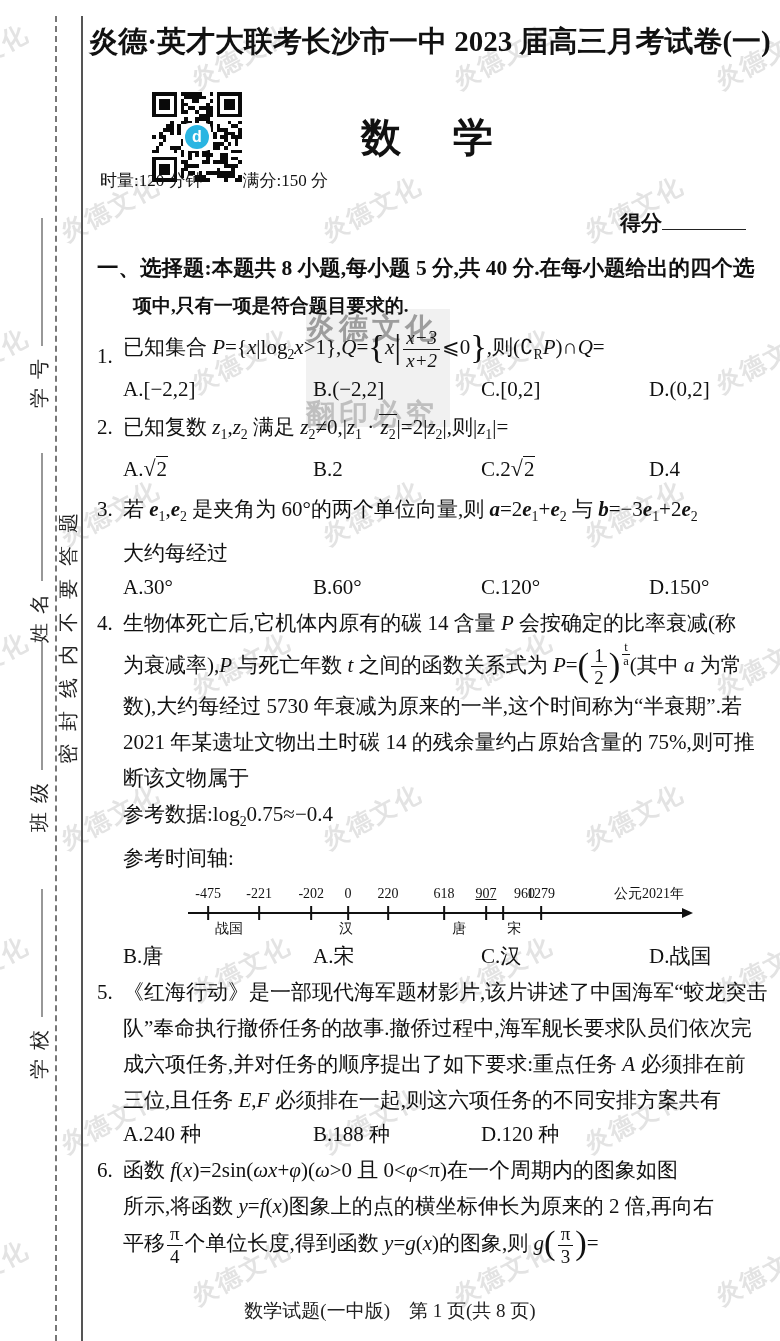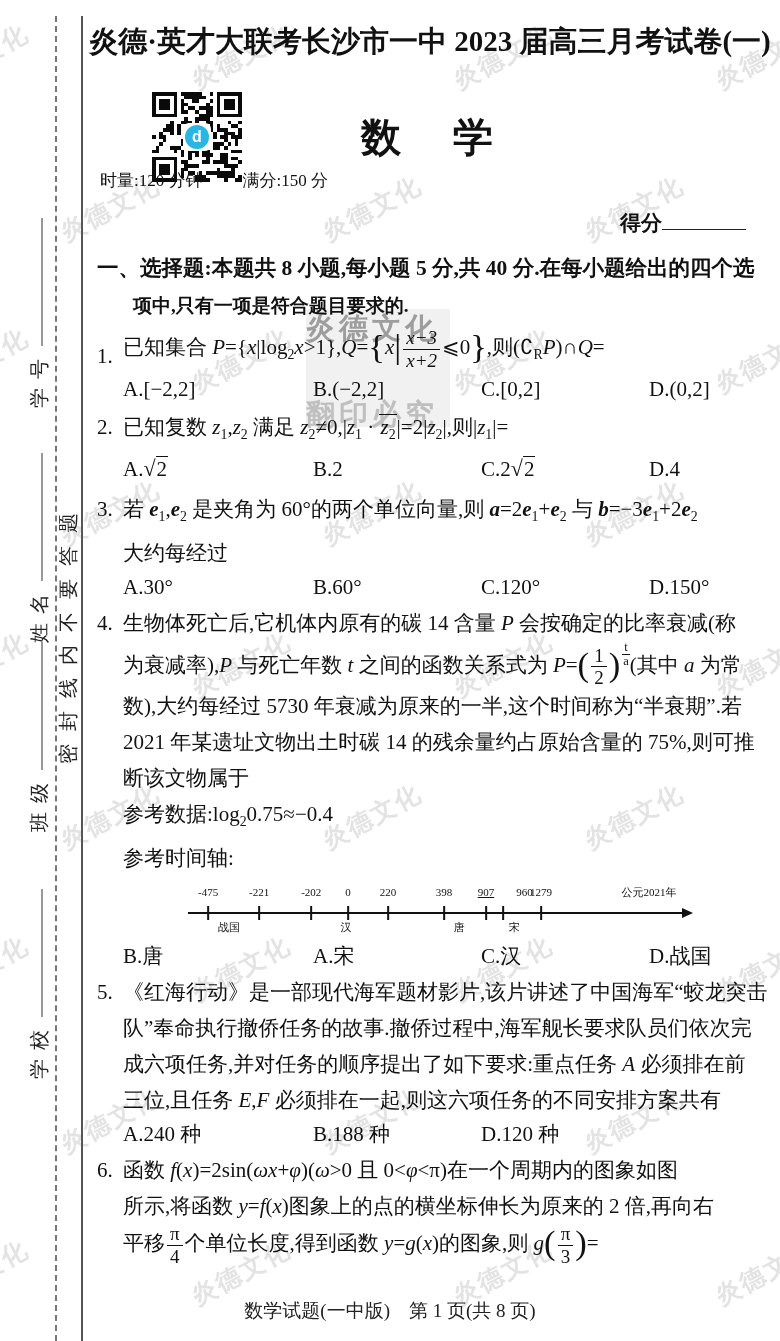--- a/index.html
+++ b/index.html
@@ -80,21 +80,21 @@
   .sfrac { display:inline-block; vertical-align:0.55em; text-align:center;
     font-size:12.5px; line-height:1.05; margin-left:2px; }
   .sfrac .fn { display:block; border-bottom:1px solid #111; padding:0 2px; }
   .sfrac .fd { display:block; }
   .ol { display:inline-block; border-top:1.7px solid #111; line-height:1.05;
     padding:1px 1px 0; }
   .sqrt .rs { font-size:105%; }
   .sqrt .rb { border-top:1.6px solid #111; padding:0 1px; }
   
   .timeline { position:relative; height:60px; margin:4px 0 0 65px; width:505px;
-    font-size:11px; }
+    font-size:14px; }
   .tl-line { position:absolute; left:0; right:8px; top:32px; height:1.7px;
     background:#111; }
   .tl-arrow { position:absolute; right:0; top:28px; width:0; height:0;
     border-left:11px solid #111; border-top:5px solid transparent;
     border-bottom:5px solid transparent; }
   .tl-tick { position:absolute; top:26px; height:14px; width:1.7px;
     background:#111; transform:translateX(-50%); }
   .tl-tlab { position:absolute; top:7px; transform:translateX(-50%);
     line-height:1; }
   .tl-elab { position:absolute; top:42px; transform:translateX(-50%);
@@ -514,21 +514,21 @@
             <div class="tl-tlab" style="left: 4%;">-475</div>
             <div class="tl-tick" style="left: 14.1%;"></div>
             <div class="tl-tlab" style="left: 14.1%;">-221</div>
             <div class="tl-tick" style="left: 24.4%;"></div>
             <div class="tl-tlab" style="left: 24.4%;">-202</div>
             <div class="tl-tick" style="left: 31.7%;"></div>
             <div class="tl-tlab" style="left: 31.7%;">0</div>
             <div class="tl-tick" style="left: 39.6%;"></div>
             <div class="tl-tlab" style="left: 39.6%;">220</div>
             <div class="tl-tick" style="left: 50.7%;"></div>
-            <div class="tl-tlab" style="left: 50.7%;">398</div>
+            <div class="tl-tlab" style="left: 50.7%;">618</div>
             <div class="tl-tick" style="left: 59%;"></div>
             <div class="tl-tlab" style="left: 59%; text-decoration: underline;">907</div>
             <div class="tl-tick" style="left: 62.4%;"></div>
             <div class="tl-tlab" style="left: 62.4%; padding-left: 43px;">960</div>
             <div class="tl-tick" style="left: 69.9%;"></div>
             <div class="tl-tlab" style="left: 69.9%;">1279</div>
             <div class="tl-elab" style="left: 8.1%;">战国</div>
             <div class="tl-elab" style="left: 31.3%;">汉</div>
             <div class="tl-elab" style="left: 53.7%;">唐</div>
             <div class="tl-elab" style="left: 64.6%;">宋</div>

